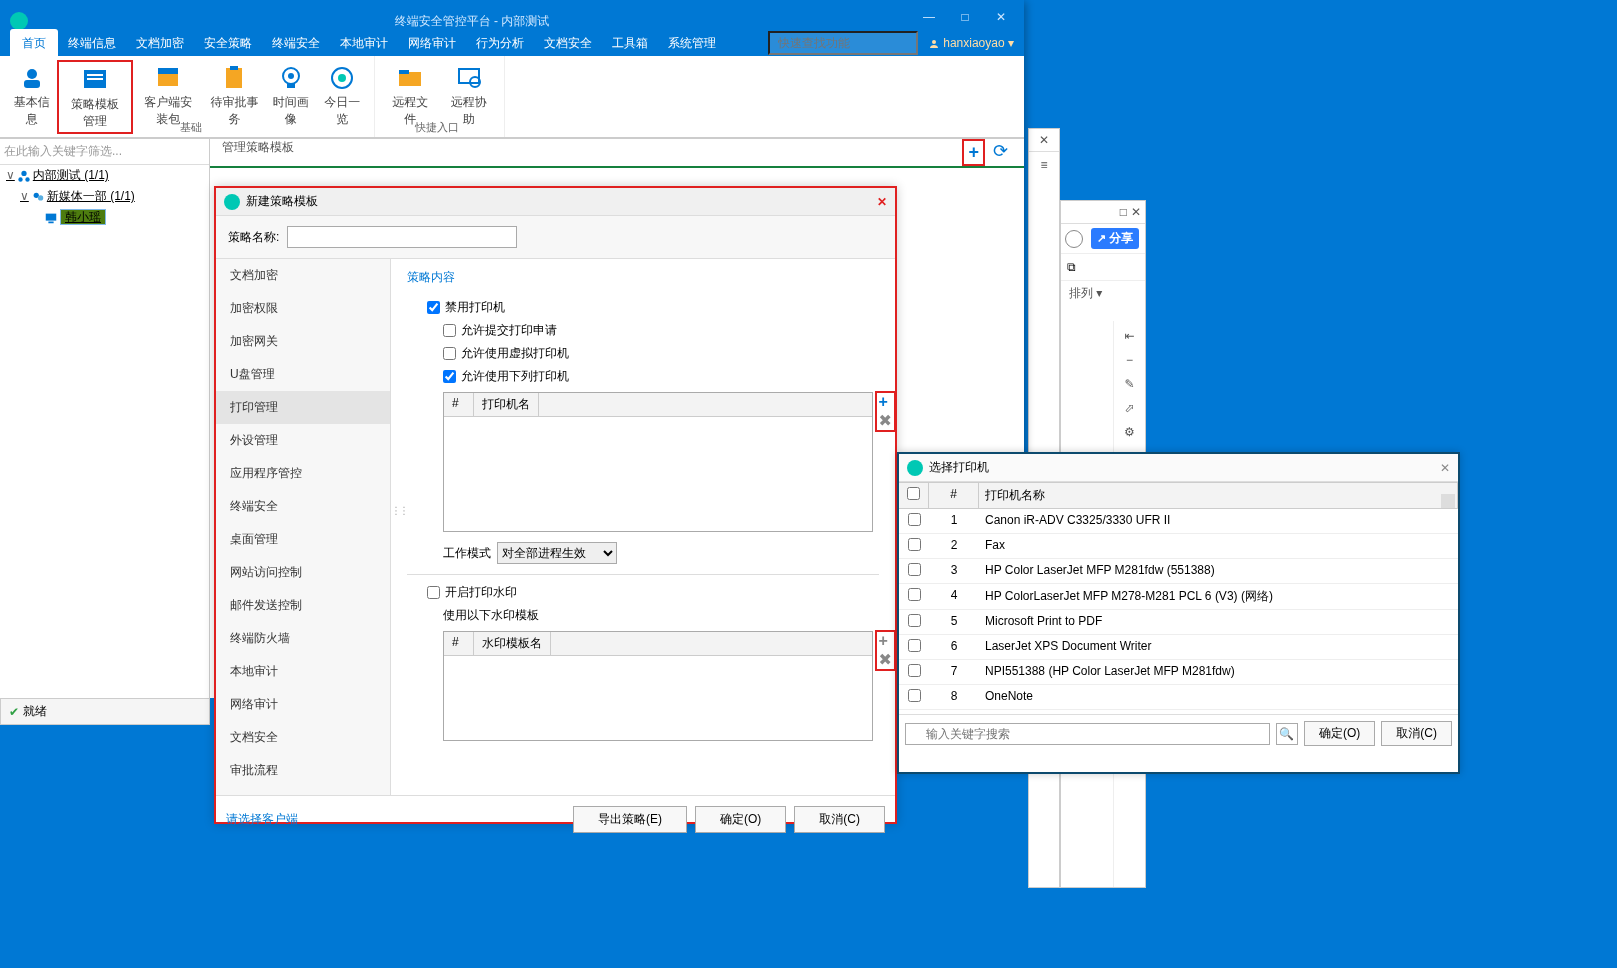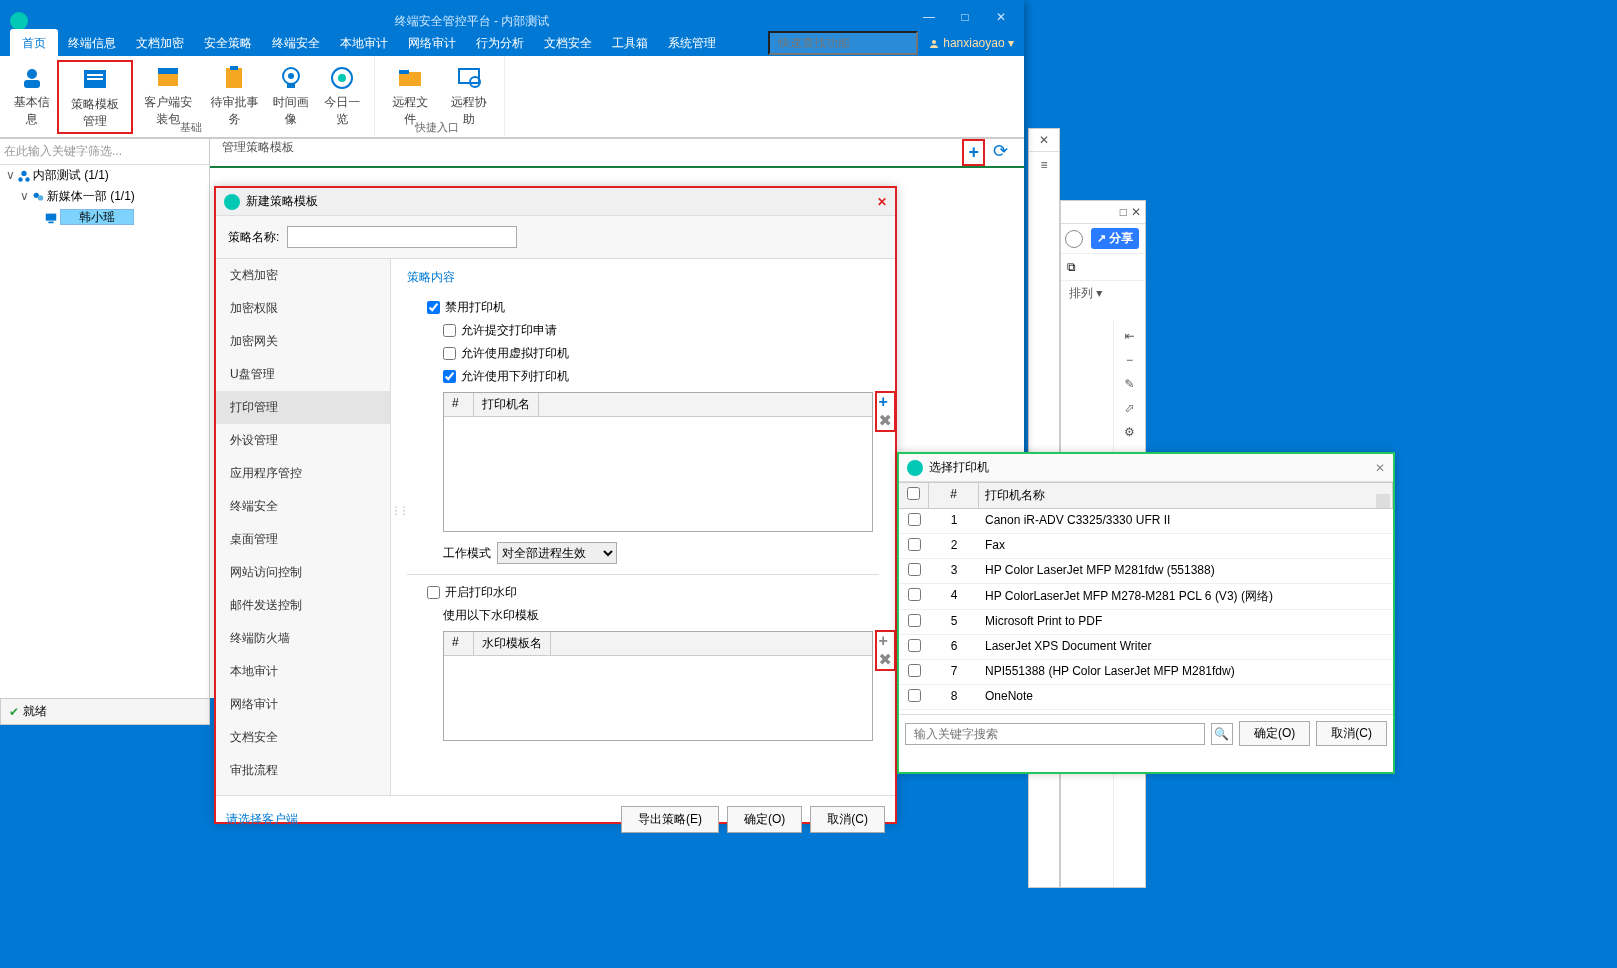--- a/index.html
+++ b/index.html
@@ -21,26 +21,26 @@
 .ribbon .group { text-align: center; padding: 4px 6px; border-right: 1px solid #eee; }
 .ribbon .group-items { display: flex; }
 .ribbon .rib-item { padding: 2px 6px; text-align: center; cursor: pointer; color: #444; }
 .ribbon .rib-item.selected { border: 2px solid #e02020; }
 .ribbon .rib-icon { width: 32px; height: 32px; margin: 0 auto; display: flex; align-items: center; justify-content: center; }
 .ribbon .group-label { color: #666; font-size: 11px; position: absolute; bottom: 2px; }
 
 .main-area { display: flex; background: #fff; height: 560px; border-top: 1px solid #ccc; }
 .tree-panel { width: 210px; border-right: 1px solid #ccc; background: #fff; }
 .tree-search { border-bottom: 1px solid #ddd; padding: 4px; color: #999; }
-.tree-node { padding: 2px 4px; }
+.tree-node { padding: 2px 4px; text-decoration: underline; }
 .tree-node .toggle { color: #666; margin-right: 2px; }
 .tree-node.level-1 { padding-left: 6px; }
 .tree-node.level-2 { padding-left: 20px; }
 .tree-node.level-3 { padding-left: 44px; }
-.tree-node.selected span.label { background: #7dd3fc; border: 1px solid #7fb8e8; padding: 0 18px; }
+.tree-node.selected span.label { background: #4d7c0f; border: 1px solid #7fb8e8; padding: 0 4px; }
 .tree-icon { display: inline-block; width: 14px; height: 14px; vertical-align: middle; margin-right: 2px; }
 
 .content-panel { flex: 1; position: relative; }
 .content-header { padding: 0 12px; display: flex; align-items: flex-start; border-bottom: 2px solid #15803d; }
 .content-header .ctitle { color: #555; }
 .content-header .actions { margin-left: auto; display: flex; gap: 4px; }
 .content-header .add-btn { border: 2px solid #e02020; padding: 1px 4px; color: #0078d4; font-size: 18px; font-weight: bold; cursor: pointer; }
 .content-header .refresh-btn { color: #0078d4; font-size: 18px; cursor: pointer; padding: 1px 4px; }
 
 .status-bar { background: #f5f5f5; border: 1px solid #ccc; padding: 4px 8px; display: flex; align-items: center; width: 210px; }
@@ -48,21 +48,21 @@
 
 .dialog { position: absolute; background: #fff; border: 2px solid #e02020; box-shadow: 0 0 10px rgba(0,0,0,.2); }
 .dialog.new-policy { left: 214px; top: 186px; width: 683px; height: 638px; }
 .dialog-titlebar { background: #f0f0f0; padding: 5px 8px; display: flex; align-items: center; border-bottom: 1px solid #ddd; }
 .dialog-titlebar .dlg-icon { width: 16px; height: 16px; background: #00c8b4; border-radius: 50%; margin-right: 6px; }
 .dialog-titlebar .dlg-close { margin-left: auto; color: #e02020; font-weight: bold; cursor: pointer; }
 .dialog-body { display: flex; height: 536px; }
 .dialog-footer { border-top: 1px solid #ddd; padding: 10px; display: flex; align-items: center; }
 .dialog-footer .hint { color: #0078d4; }
 .dialog-footer .btns { margin-left: auto; display: flex; gap: 8px; }
-.dialog-footer button { padding: 4px 16px; border: 1px solid #aaa; background: #f8f8f8; cursor: pointer; }
+.dialog-footer button { padding: 4px 24px; border: 1px solid #aaa; background: #f8f8f8; cursor: pointer; }
 
 .name-row { padding: 10px 12px; background: #f7f7f7; display: flex; align-items: center; gap: 8px; border-bottom: 1px solid #ddd; }
 .name-row input { width: 230px; height: 22px; border: 1px solid #aaa; padding: 2px 4px; }
 
 .cat-list { width: 175px; background: #f7f7f7; border-right: 1px solid #ddd; overflow-y: auto; }
 .cat-list .cat-item { padding: 8px 14px; cursor: pointer; color: #333; }
 .cat-list .cat-item.selected { background: #e4e4e4; }
 
 .cat-content { flex: 1; padding: 10px 16px; overflow-y: auto; position: relative; }
 .cat-content .section-title { color: #0078d4; margin-bottom: 10px; }
@@ -101,36 +101,36 @@
 .share-btn { background: #2a7bff; color: #fff; padding: 2px 6px; border-radius: 3px; font-size: 11px; margin: 4px; display: inline-block; font-weight: bold; }
 .cloud-icon { display: inline-block; width: 18px; height: 18px; border: 1px solid #888; border-radius: 50%; margin: 4px; position: relative; }
 .sort-label { padding: 4px 8px; color: #555; }
 .tool-col { border-left: 1px solid #eee; display: flex; flex-direction: column; align-items: center; gap: 10px; padding: 8px 0; }
 .tool-col span { color: #555; }
 
 
 .app-shell { position: absolute; left: 0; top: 0; width: 1024px; height: 662px; background: #fff; box-shadow: 2px 2px 8px rgba(0,0,0,.3); }
 
 
-.printer-dialog { position: absolute; left: 897px; top: 452px; width: 498px; height: 322px; border: 2px solid #22c55e; background: #fff; box-shadow: 0 0 8px rgba(0,0,0,.2); }
+.printer-dialog { position: absolute; left: 897px; top: 452px; width: 563px; height: 322px; border: 2px solid #0c4a6e; background: #fff; box-shadow: 0 0 8px rgba(0,0,0,.2); }
 .printer-dialog .dialog-titlebar { background: #fafafa; }
 .printer-dialog .dlg-close { color: #888; font-weight: normal; }
 .printer-table { border-top: 1px solid #ccc; height: 232px; overflow: hidden; }
 .printer-table .pth { display: flex; background: #f3f3f3; border-bottom: 1px solid #ccc; }
 .printer-table .pth > div { padding: 4px 6px; border-right: 1px solid #ccc; }
 .printer-table .pth .c0 { width: 30px; text-align: center; }
 .printer-table .pth .c1 { width: 50px; text-align: center; }
 .printer-table .pth .c2 { flex: 1; }
 .printer-table .prow { display: flex; border-bottom: 1px solid #eee; }
 .printer-table .prow > div { padding: 4px 6px; }
 .printer-table .prow .c0 { width: 30px; text-align: center; }
 .printer-table .prow .c1 { width: 50px; text-align: center; }
 .printer-table .prow .c2 { flex: 1; }
 .printer-footer { display: flex; padding: 6px; gap: 6px; align-items: center; border-top: 1px solid #ddd; }
-.printer-footer input { flex: 1; border: 1px solid #aaa; height: 22px; padding: 2px 8px; }
+.printer-footer input { flex: 1; border: 1px solid #aaa; height: 22px; padding: 2px 20px; }
 .printer-footer .search-ic { border: 1px solid #aaa; height: 22px; width: 22px; display: flex; align-items: center; justify-content: center; color: #555; }
 .printer-footer button { padding: 3px 14px; border: 1px solid #aaa; background: #f8f8f8; cursor: pointer; }
 .scroll-ind { position: absolute; right: 3px; top: 40px; width: 14px; height: 14px; background: #ddd; }
 
 </style>
 </head>
 <body>
 
 <div class="bg-window-1">
   <div class="close-x">✕</div>

